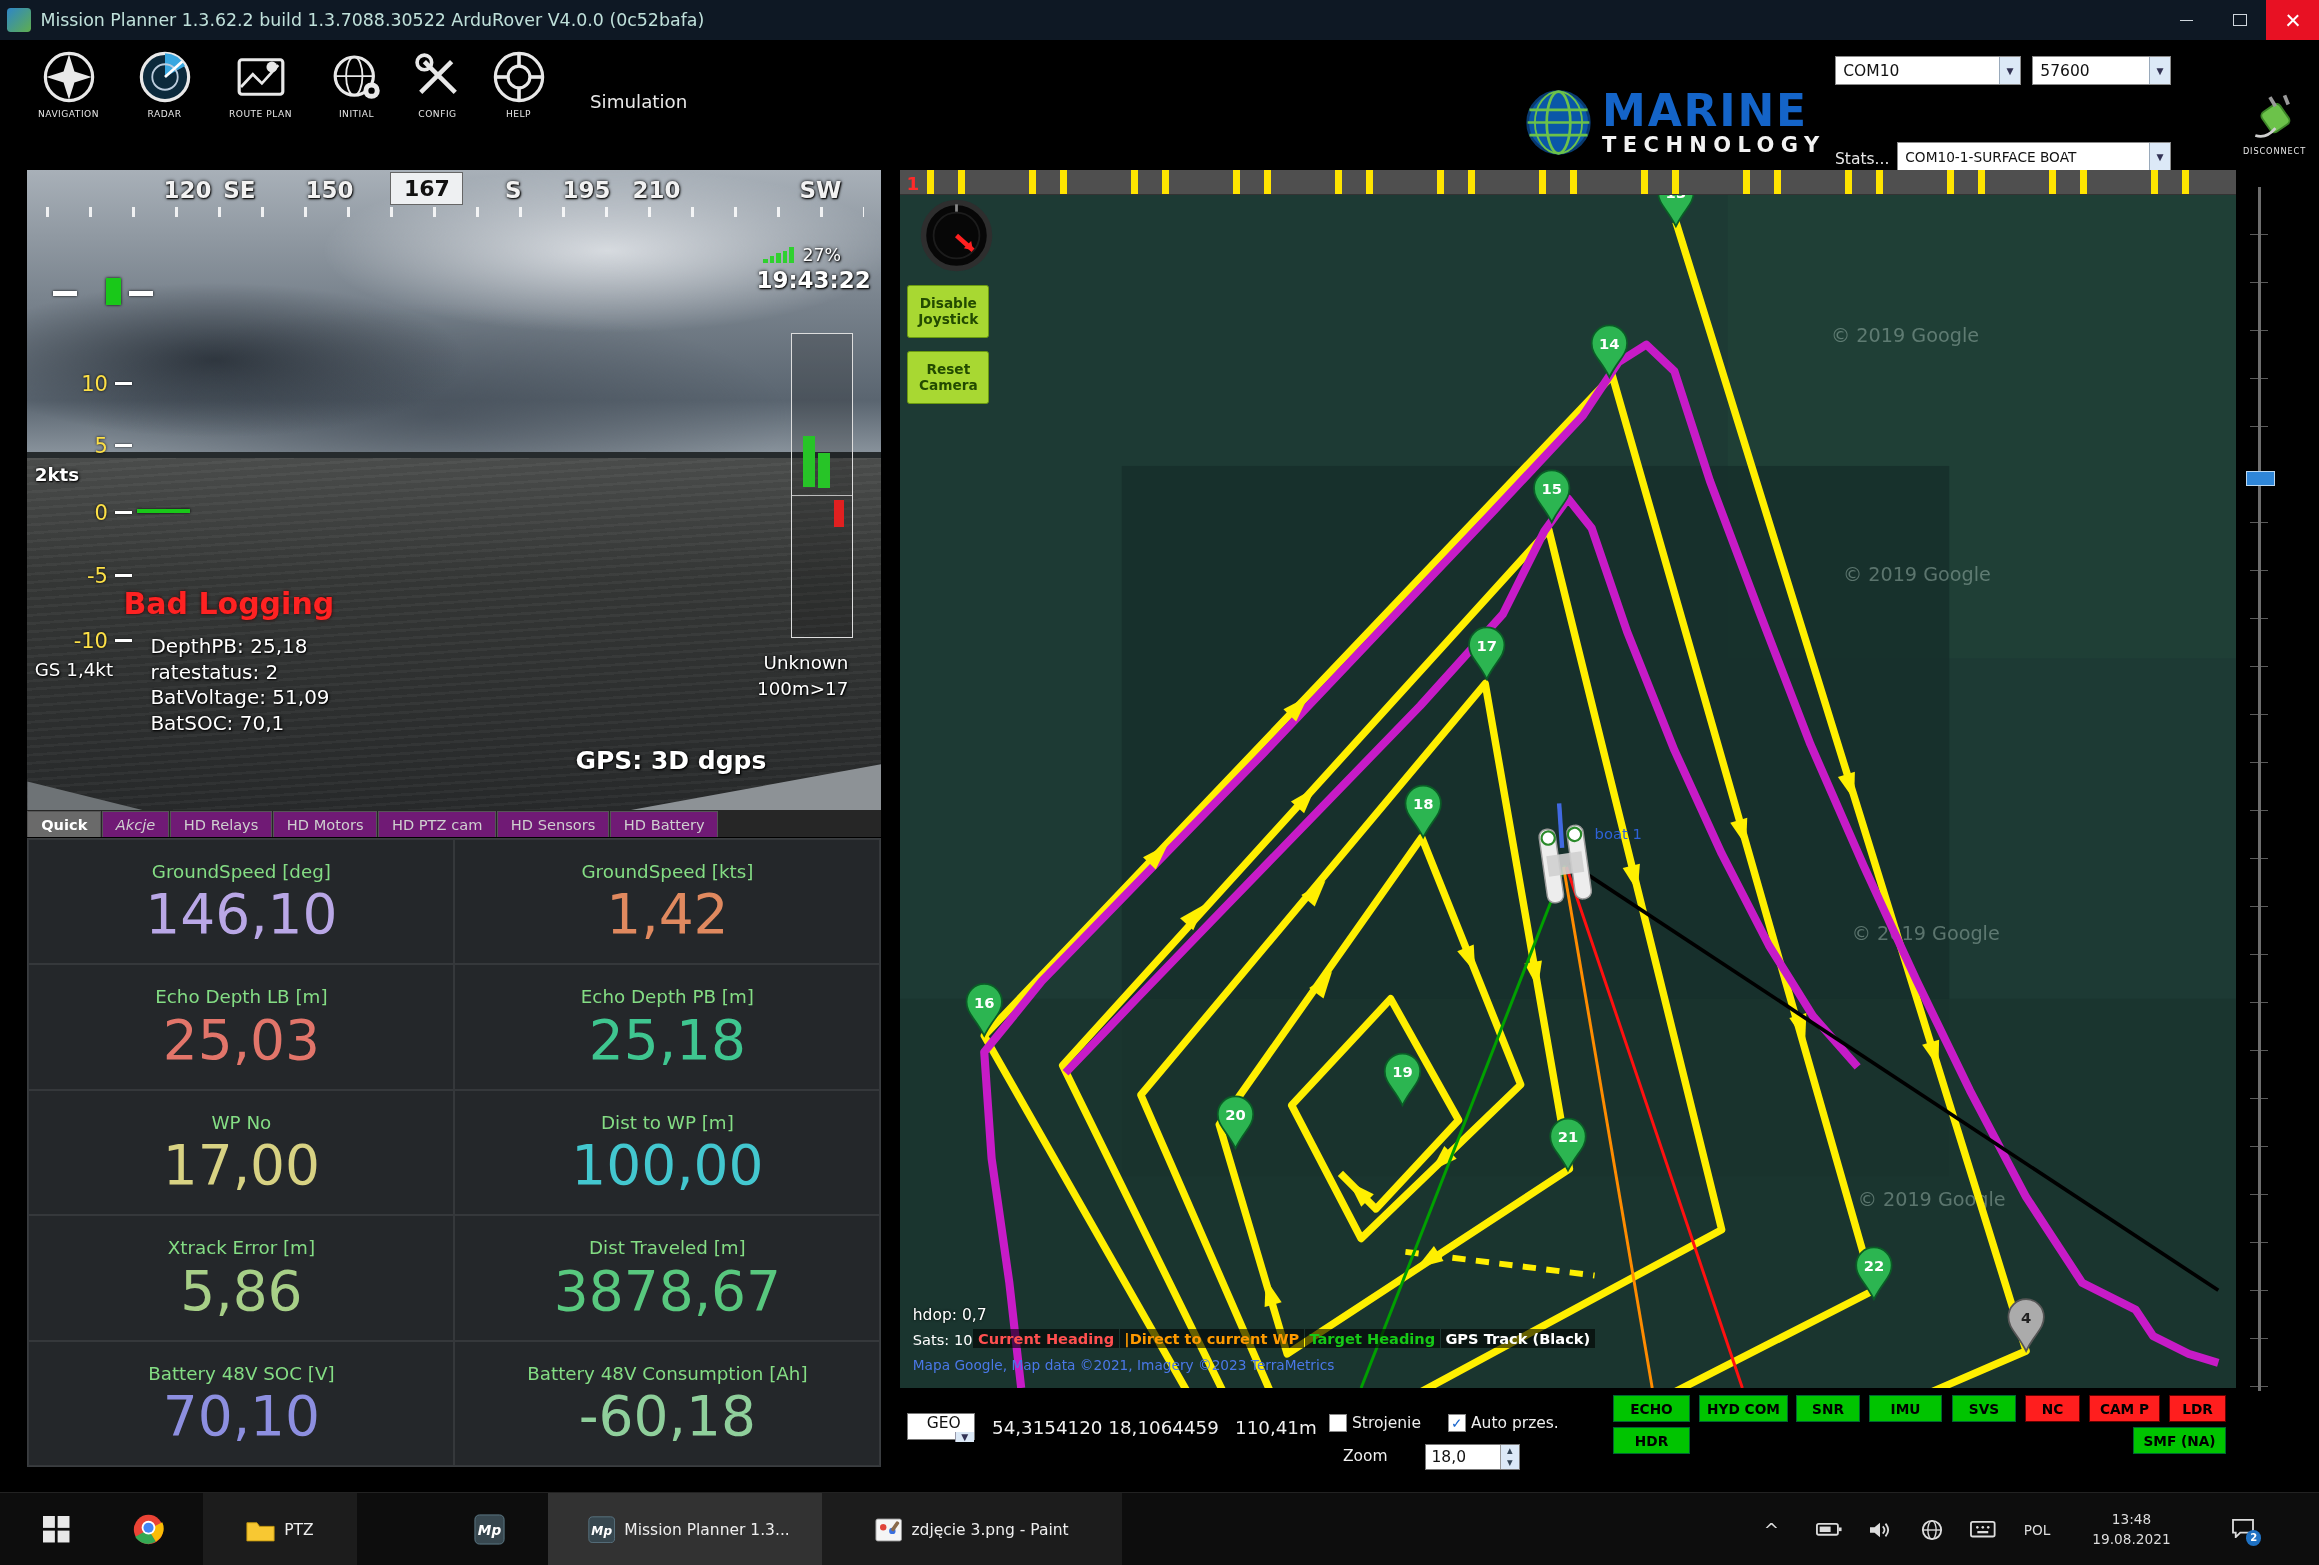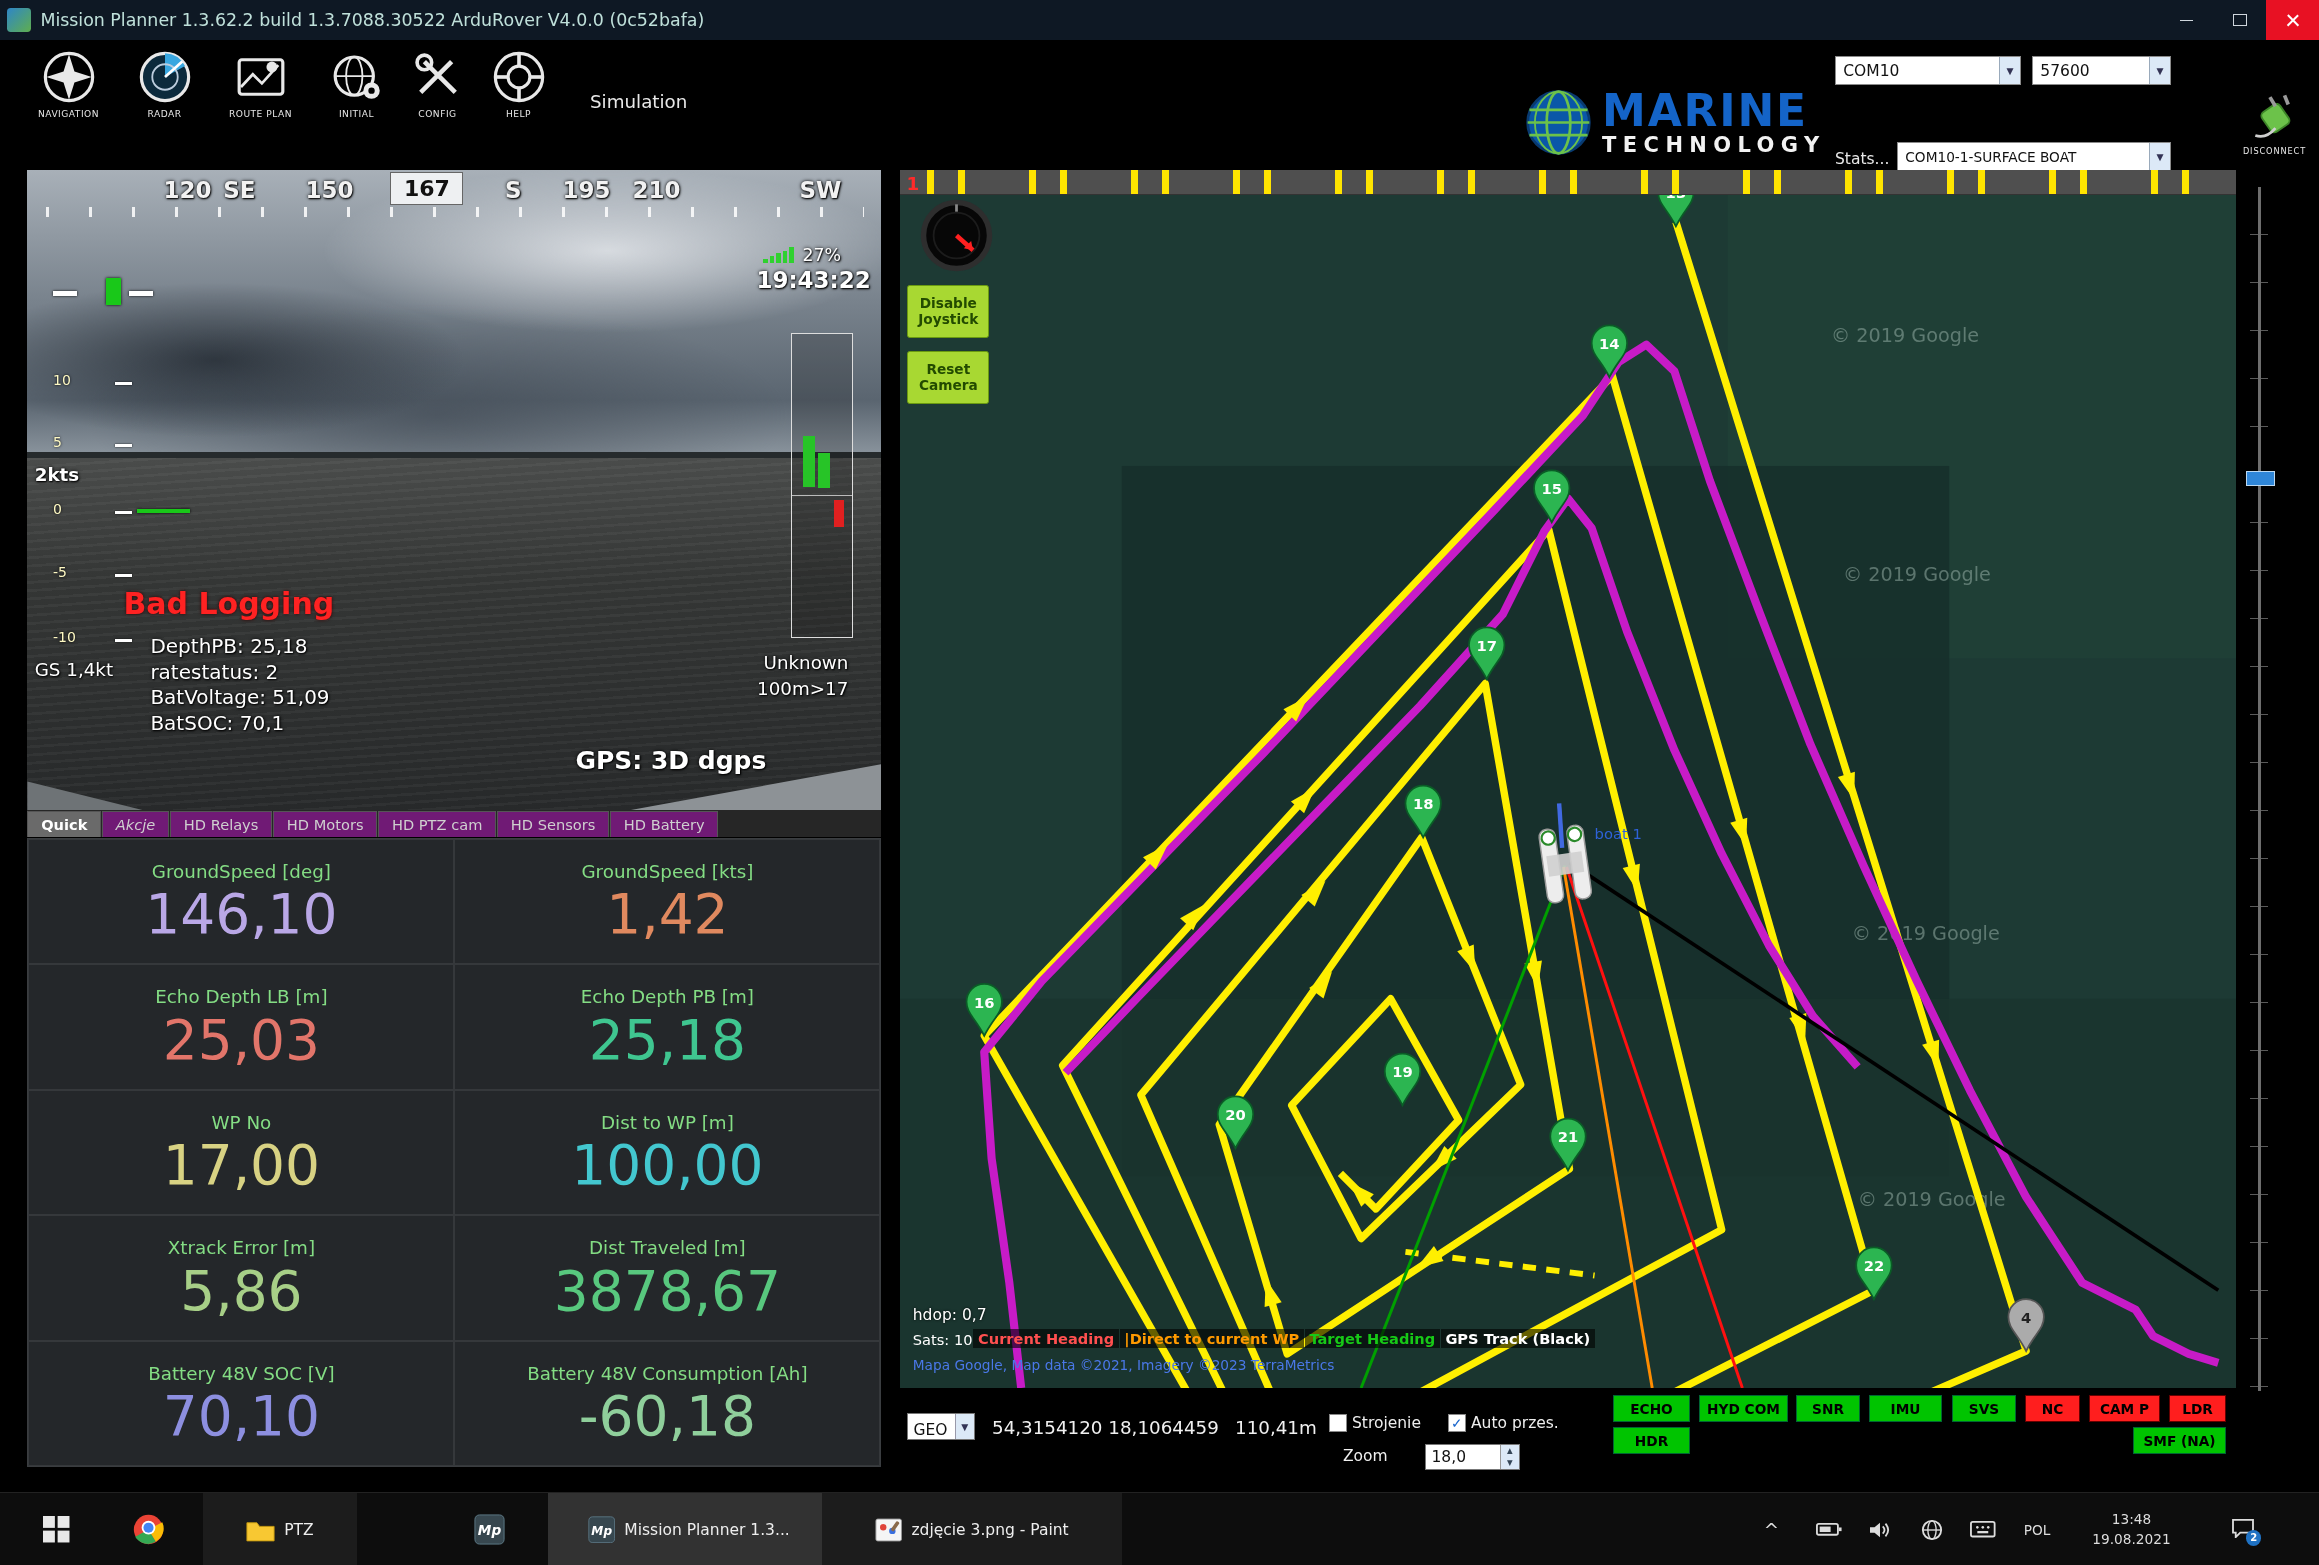--- a/index.html
+++ b/index.html
@@ -60,21 +60,21 @@
           clip-path:polygon(0 30%,100% 100%,0 100%);}
   .tape-num{position:absolute;top:7.3px;font-size:23px;font-weight:bold;color:#f2f2f2;
             text-shadow:0 0 3.7px #000,0.9px 0.9px 1.8px #000;transform:translateX(-50%);}
   .tape-ticks{position:absolute;left:18.3px;top:37px;width:818px;height:10px;opacity:.85;
      background:repeating-linear-gradient(90deg,#fff 0 2.7px,transparent 2.7px 43px);}
   .tape-box{position:absolute;left:363px;top:1.8px;width:71px;height:31px;background:#eef0f2;
             border:0.9px solid #666;color:#111;font-size:22px;font-weight:bold;
             display:flex;align-items:center;justify-content:center;}
   .roll-dash{position:absolute;height:4.6px;background:#fff;box-shadow:0 0 2.7px #000;}
   .roll-bug{position:absolute;background:#19c819;box-shadow:0 0 2.7px #000;}
-  .spd-num{position:absolute;font-size:14px;color:#fef9c3;text-shadow:0 0 2.7px #000;width:55px;text-align:left;}
+  .spd-num{position:absolute;font-size:21px;color:#fde047;text-shadow:0 0 2.7px #000;width:55px;text-align:right;}
   .spd-tick{position:absolute;left:88px;width:16.4px;height:2.7px;background:#fff;box-shadow:0 0 1.8px #000;}
   .hud-txt{position:absolute;color:#fff;text-shadow:0 0 3.7px #000,0.9px 0.9px 1.8px #000;}
   .hud-warn{position:absolute;color:#ff2222;font-size:30px;font-weight:bold;text-shadow:0 0 3.7px #300;}
   .gaugebox{position:absolute;left:764px;top:163px;width:60px;height:303px;border:0.9px solid #ddd;
             background:rgba(25,25,25,.22);}
   .gaugebox .mid{position:absolute;left:0;top:161px;width:100%;border-top:0.9px solid #bbb;}
   .gbar{position:absolute;}
   .sigbars{position:absolute;left:736px;top:77px;display:flex;align-items:flex-end;gap:1.8px;height:16.4px;}
   .sigbars i{display:block;width:4.6px;background:#2fd12f;}
 
@@ -112,21 +112,21 @@
   .wm{fill:#93aca3;opacity:.55;font-size:13px;}
 
   
   .zoom-ticks{left:2250px;top:187px;width:18.3px;height:1204px;
       background:repeating-linear-gradient(180deg,transparent 0 47px,#5a5a5a 47px 48px);}
   .zoom-track{left:2258px;top:187px;width:2.7px;height:1204px;background:#6e6e6e;}
   .zoom-handle{left:2246px;top:471px;width:26.5px;height:12.8px;background:#2f86d8;border:0.9px solid #bcd8f0;}
 
   
   .combo-sm{position:absolute;background:#fff;color:#111;font-size:15.5px;border:0.9px solid #777;
-            display:flex;align-items:flex-end;padding-left:5.5px;box-sizing:border-box;}
+            display:flex;align-items:center;padding-left:5.5px;box-sizing:border-box;flex-direction:column;}
   .coords{position:absolute;color:#f0f0f0;font-size:18.3px;}
   .chk{position:absolute;display:flex;align-items:center;gap:5.5px;font-size:15.5px;color:#eee;}
   .chk .box{width:15.5px;height:15.5px;background:#fff;border:0.9px solid #888;display:flex;
             align-items:center;justify-content:center;color:#1a66cc;font-size:13.7px;font-weight:bold;}
   .zoominput{position:absolute;width:95px;height:25.6px;background:#fff;border:0.9px solid #777;color:#111;
              font-size:15.5px;display:flex;align-items:center;padding-left:5.5px;box-sizing:border-box;}
   .spin{margin-left:auto;width:18.3px;align-self:stretch;border-left:0.9px solid #999;display:flex;
         flex-direction:column;}
   .spin div{flex:1;font-size:7.3px;color:#345;background:#dce9f7;display:flex;align-items:center;justify-content:center;}
   .statusbtn{position:absolute;height:25px;font-size:13.7px;font-weight:bold;color:#000;

